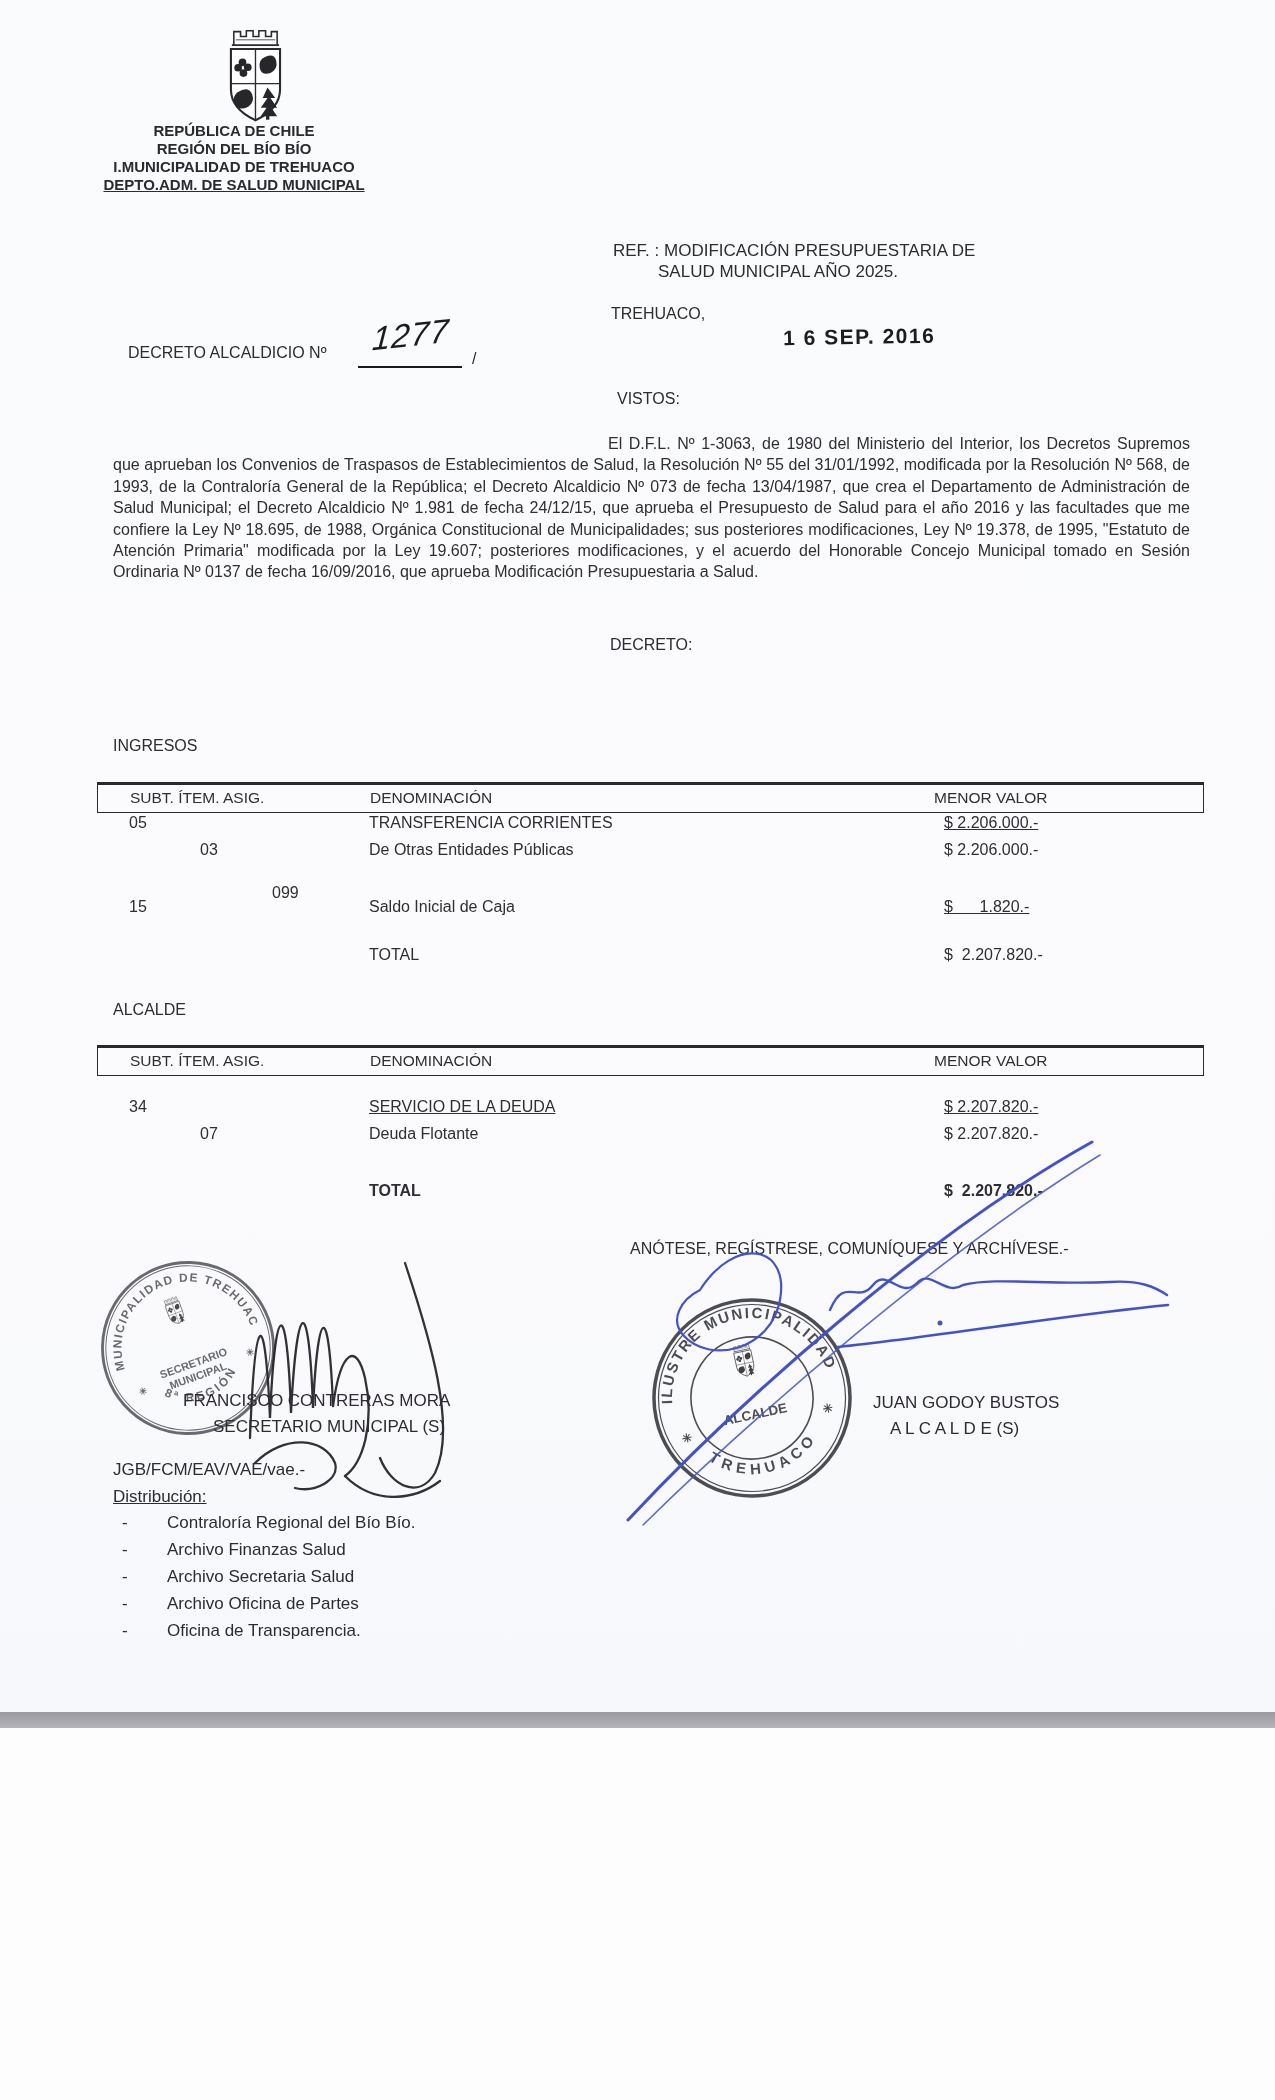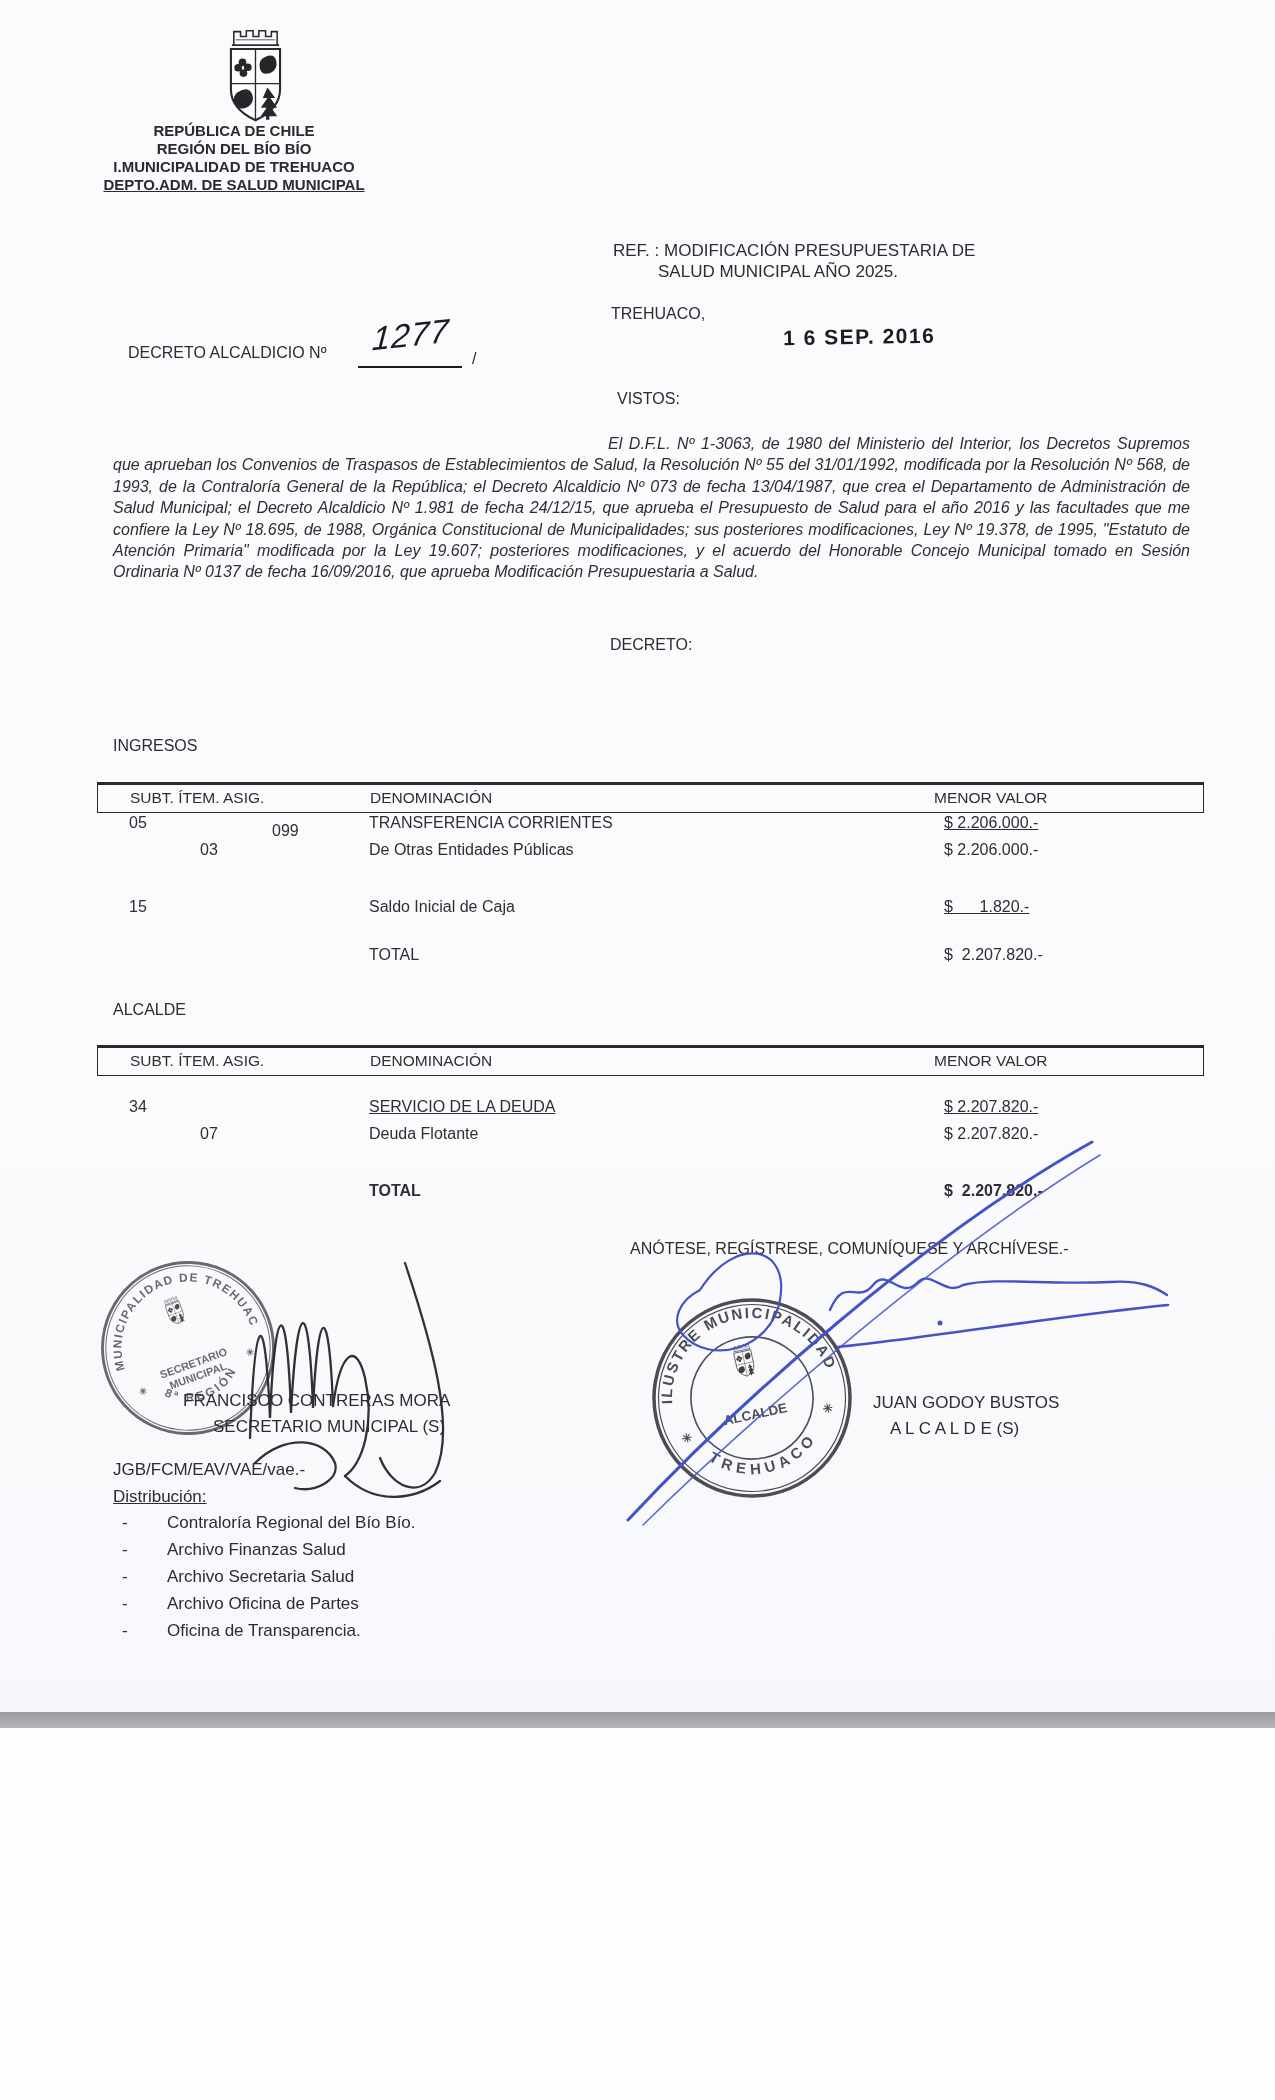--- a/index.html
+++ b/index.html
@@ -27,21 +27,21 @@
   .label16{font-size:16px;color:#2c2c31;white-space:nowrap;}
   .handwritten{
     font-size:33px;font-style:italic;color:#1c1c20;white-space:nowrap;
     transform:rotate(-6deg) skewX(-10deg);letter-spacing:1px;
   }
   .hand-underline{border-bottom:2.5px solid #1a1a1e;}
   .para{
     font-size:16px;line-height:21.4px;color:#2e2e33;text-align:justify;
     width:1077px;left:113px;
   }
-  .indent{text-indent:495px;font-style:italic;}
+  .indent{text-indent:495px;}
   .tbl-box{
     left:97px;width:1105px;height:27px;
     border:1.5px solid #2a2a2e;border-top-width:3px;background:transparent;
   }
   .tbl-hcell{position:absolute;top:4px;font-size:15.5px;color:#2e2e33;white-space:nowrap;}
   .cell{position:absolute;font-size:16px;color:#2e2e33;white-space:pre;}
   .ul{text-decoration:underline;}
   .bold{font-weight:bold;}
   .names{font-size:17px;color:#2c2c31;white-space:nowrap;}
   .dist-item{font-size:17px;color:#2c2c31;white-space:nowrap;}
@@ -103,21 +103,21 @@
       <span class="tbl-hcell" style="left:272px;">DENOMINACIÓN</span>
       <span class="tbl-hcell" style="left:836px;">MENOR VALOR</span>
     </div>
     <div>
       <span class="cell abs" style="left:129px;top:814px;">05</span>
       <span class="cell abs" style="left:369px;top:814px;">TRANSFERENCIA CORRIENTES</span>
       <span class="cell abs ul" style="left:944px;top:814px;">$ 2.206.000.-</span>
     </div>
     <div>
       <span class="cell abs" style="left:200px;top:841px;">03</span>
-      <span class="cell abs" style="left:272px;top:822px;">099</span>
+      <span class="cell abs" style="left:272px;top:884px;">099</span>
       <span class="cell abs" style="left:369px;top:841px;">De Otras Entidades Públicas</span>
       <span class="cell abs" style="left:944px;top:841px;">$ 2.206.000.-</span>
     </div>
     <div>
       <span class="cell abs" style="left:129px;top:898px;">15</span>
       <span class="cell abs" style="left:369px;top:898px;">Saldo Inicial de Caja</span>
       <span class="cell abs ul" style="left:944px;top:898px;">$      1.820.-</span>
     </div>
     <div>
       <span class="cell abs" style="left:369px;top:946px;">TOTAL</span>

